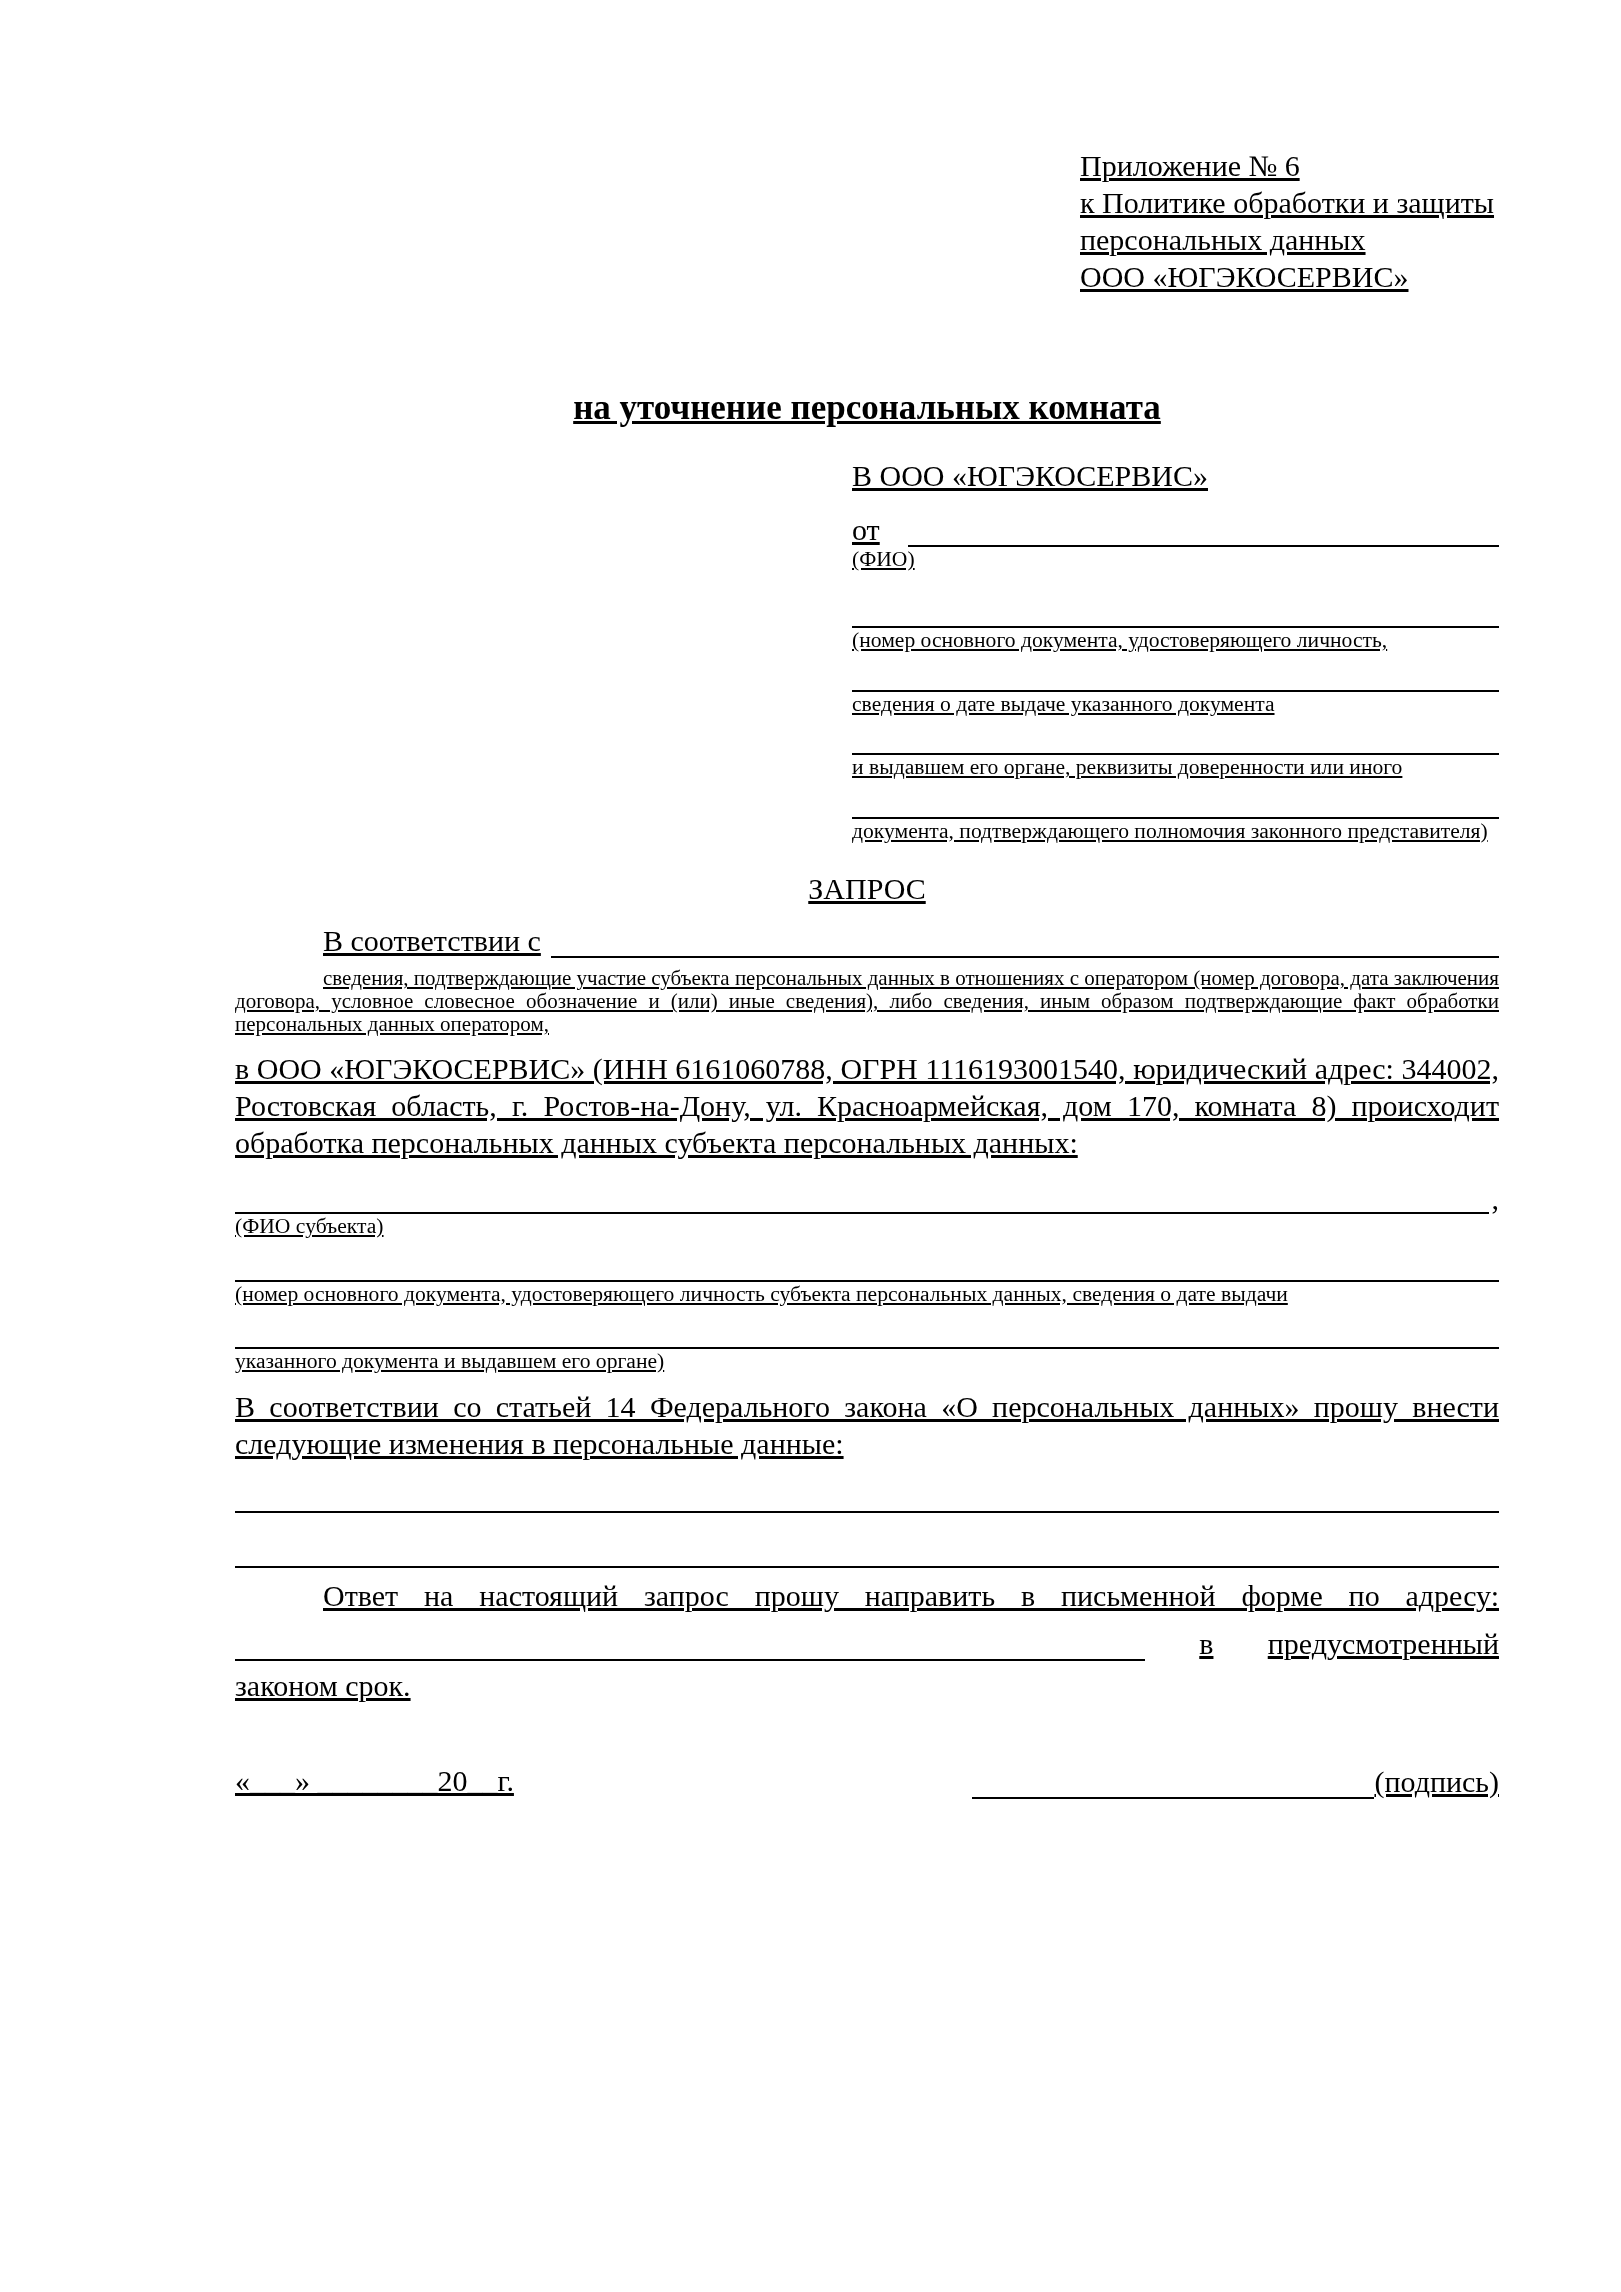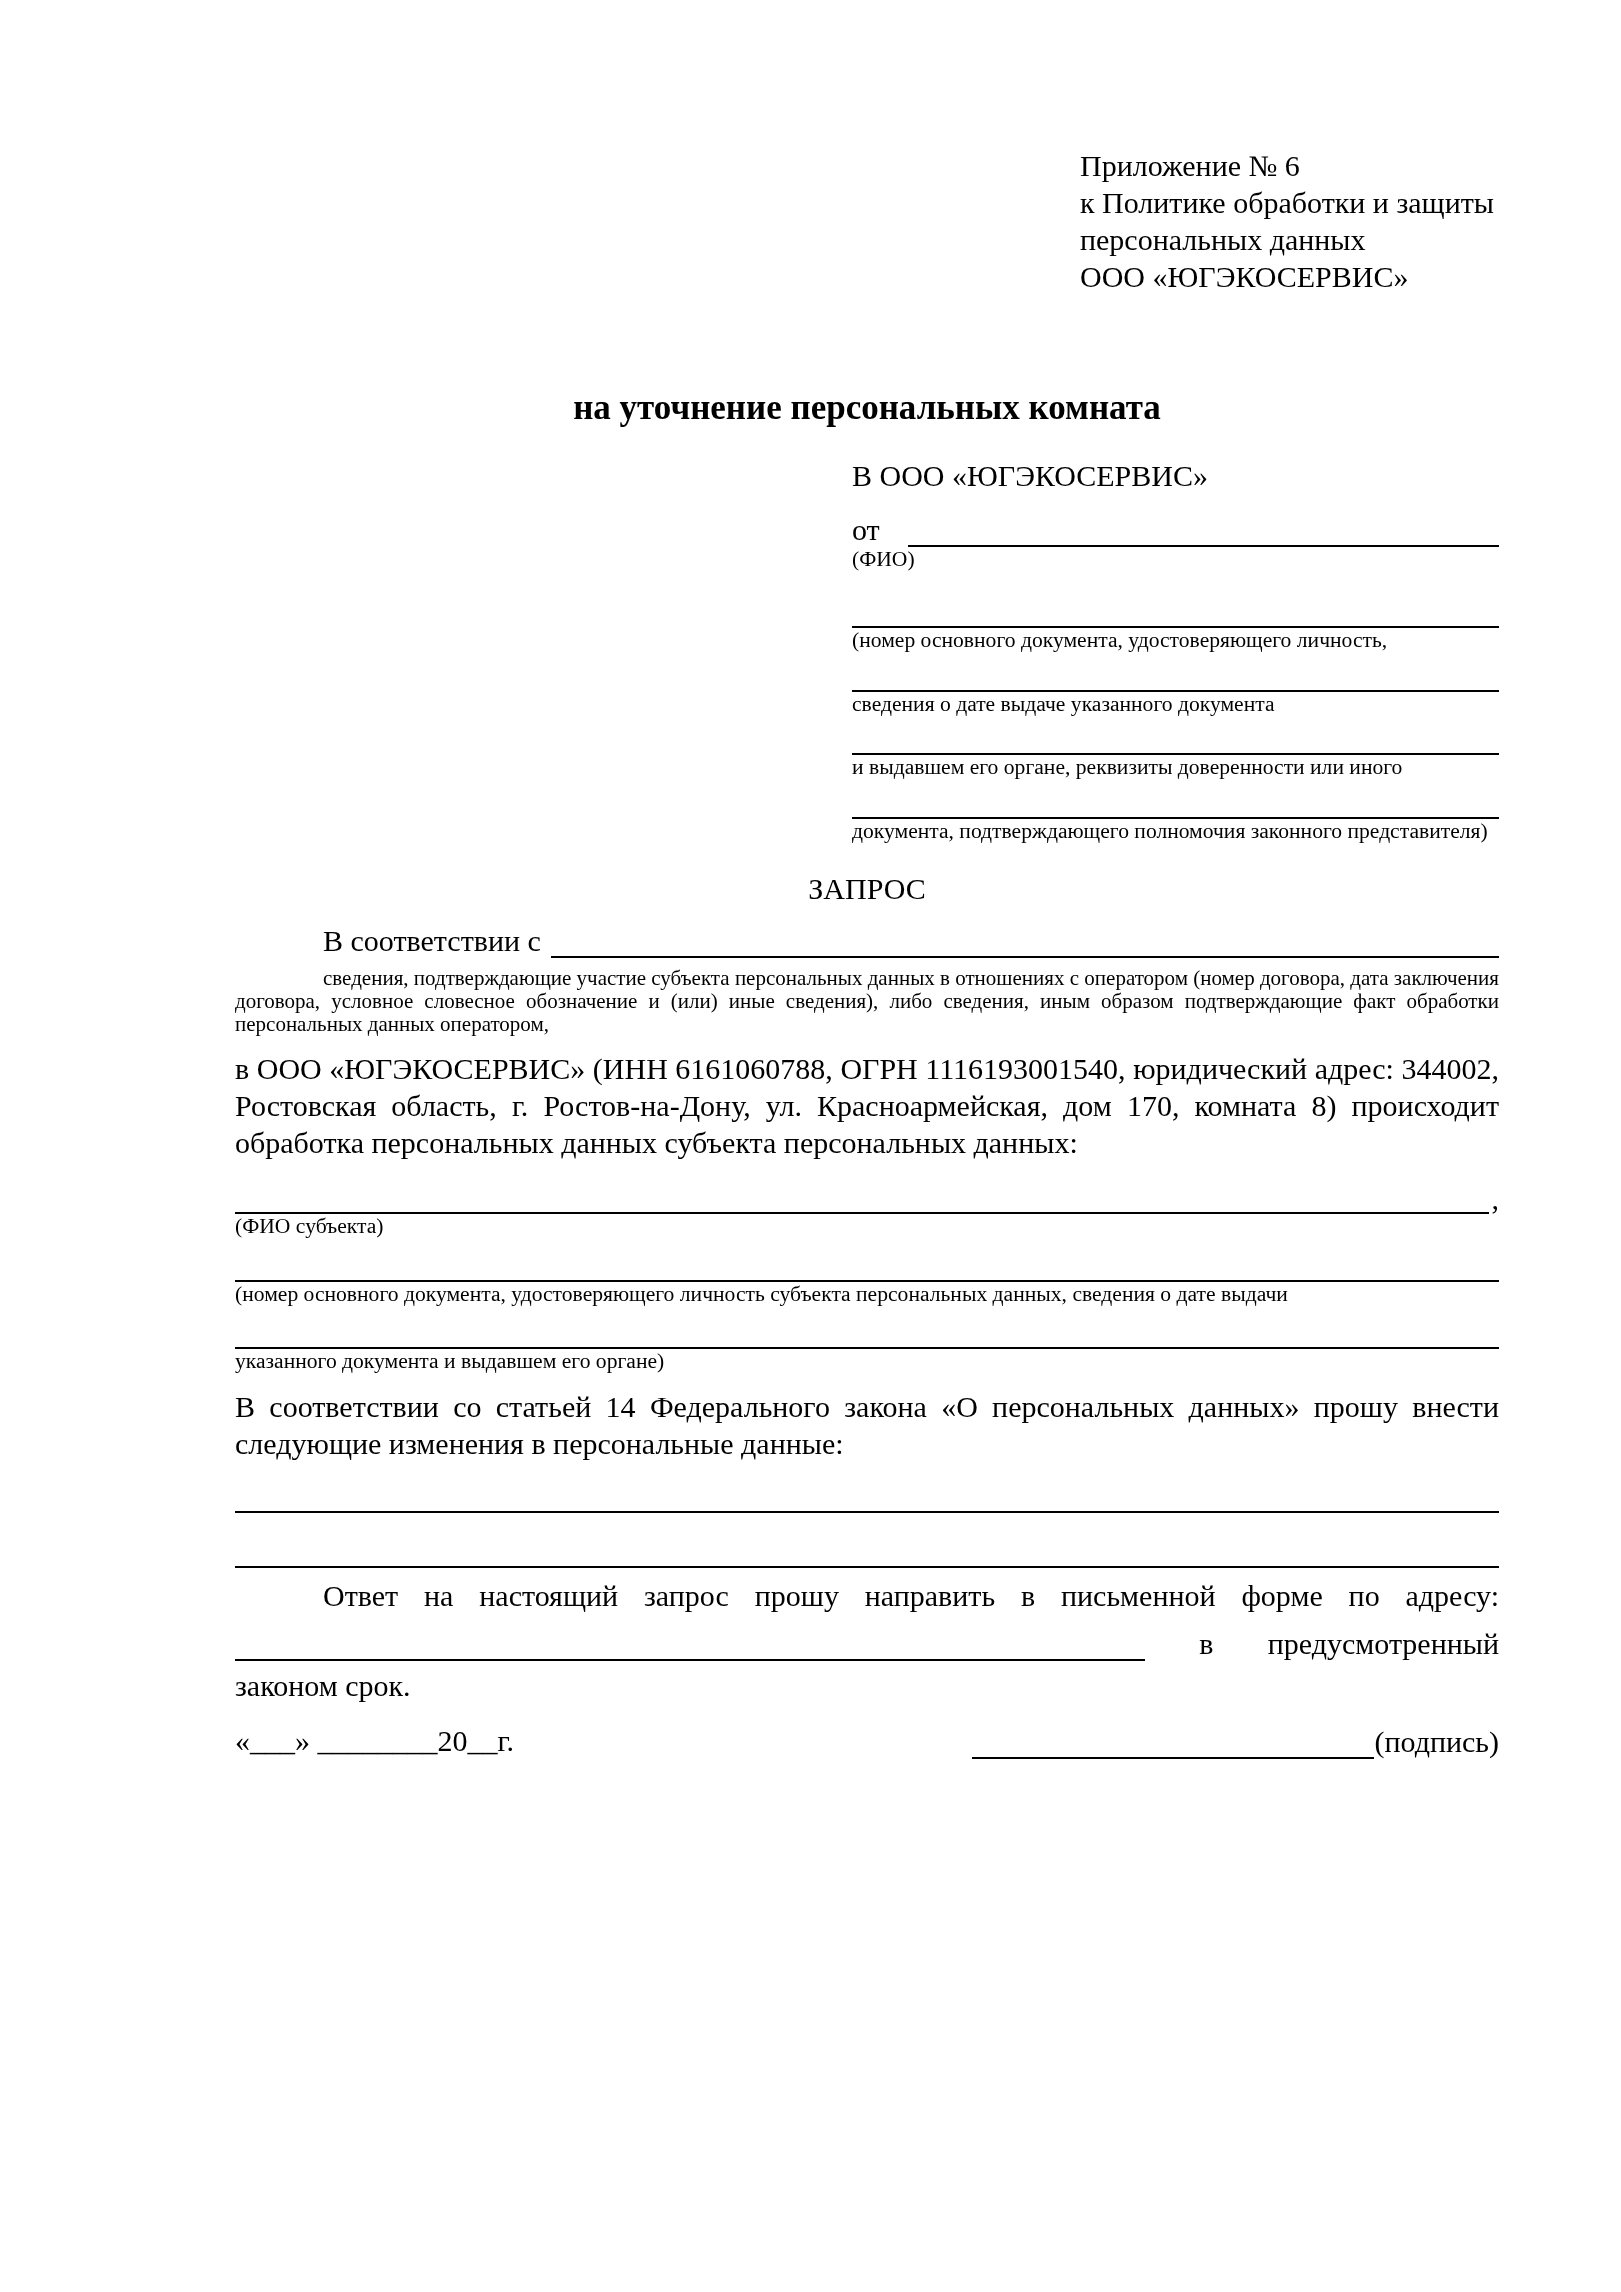--- a/index.html
+++ b/index.html
@@ -10,20 +10,21 @@
     background: #ffffff;
     color: #000000;
     font-family: "Liberation Serif", "DejaVu Serif", serif;
     overflow: hidden;
   }
   .content {
     position: absolute;
     left: 235px;
     top: 147px;
     width: 1264px;
+    text-decoration: underline;
   }
 
   
   .appendix {
     margin-left: 845px;
     font-size: 30px;
     line-height: 37px;
   }
 
   
@@ -126,21 +127,21 @@
   }
   .addr-row .uline { width: 910px; height: 100%; }
   .addr-row .w { line-height: 35px; }
   .tail-p { font-size: 30px; line-height: 37px; margin-top: 5.9px; }
 
   
   .sig-row {
     display: flex;
     justify-content: space-between;
     align-items: flex-end;
-    margin-top: 18px;
+    margin-top: 58px;
     font-size: 30px;
   }
   .sig-row .date { line-height: 37px; }
   .sig-right { display: flex; align-items: flex-end; }
   .sig-right .uline { width: 402px; height: 35px; }
   .sig-right .sign-cap { line-height: 35px; }
 </style>
 </head>
 <body>
 

